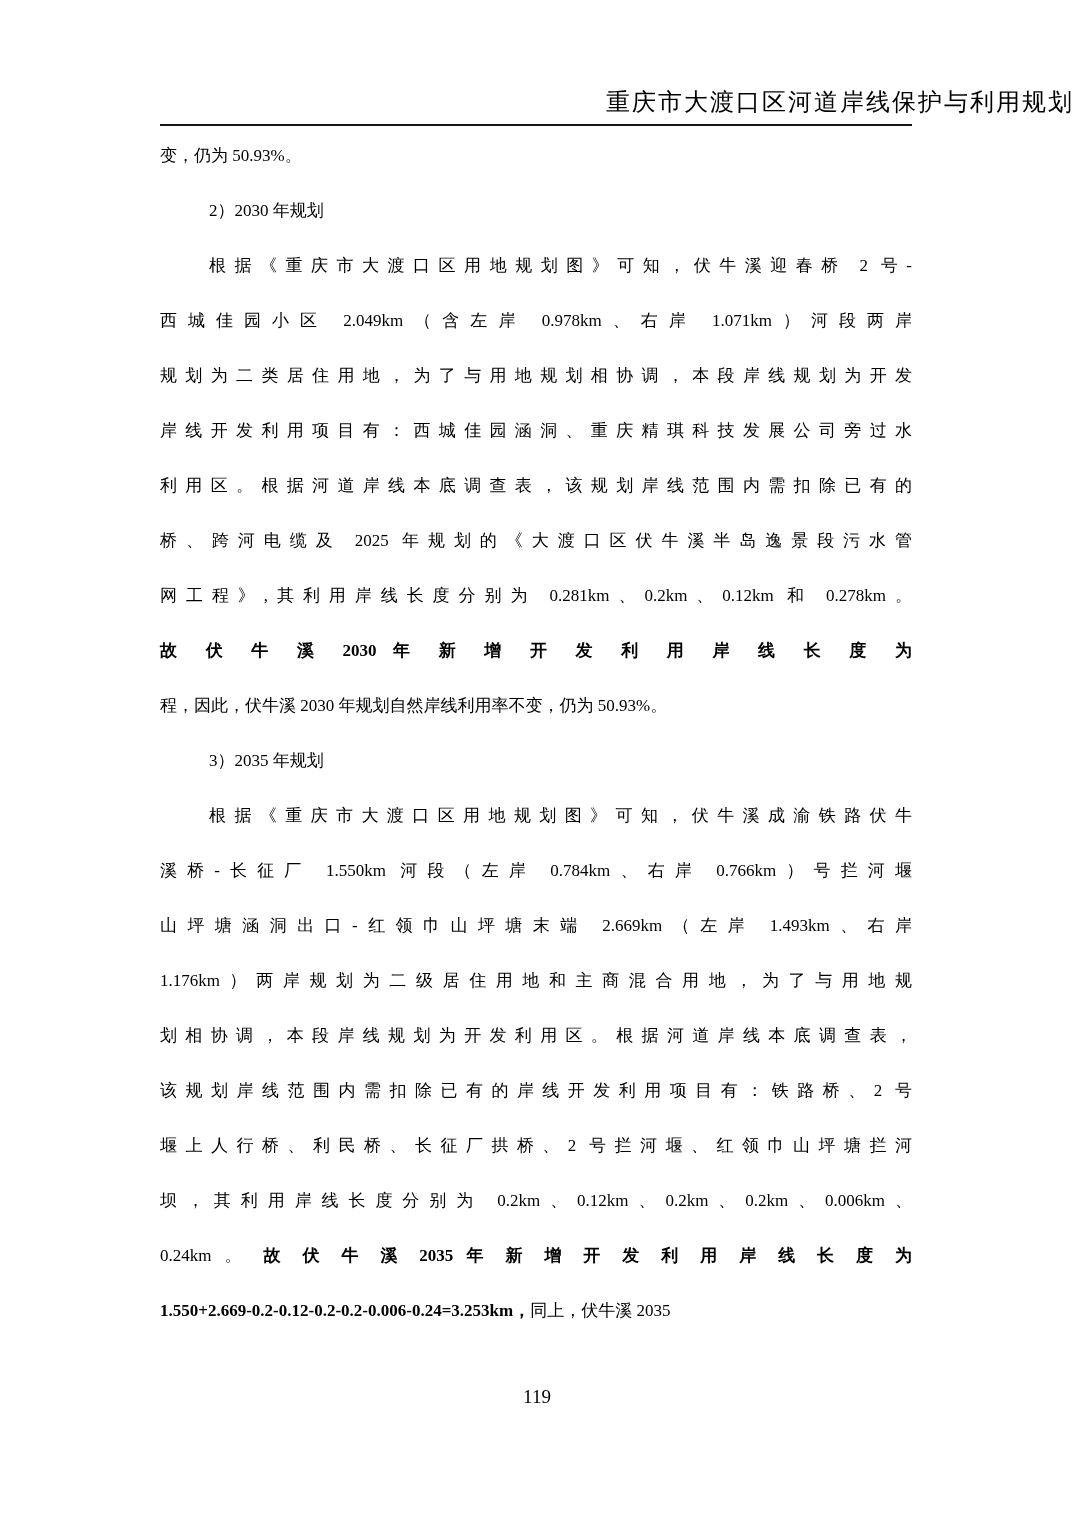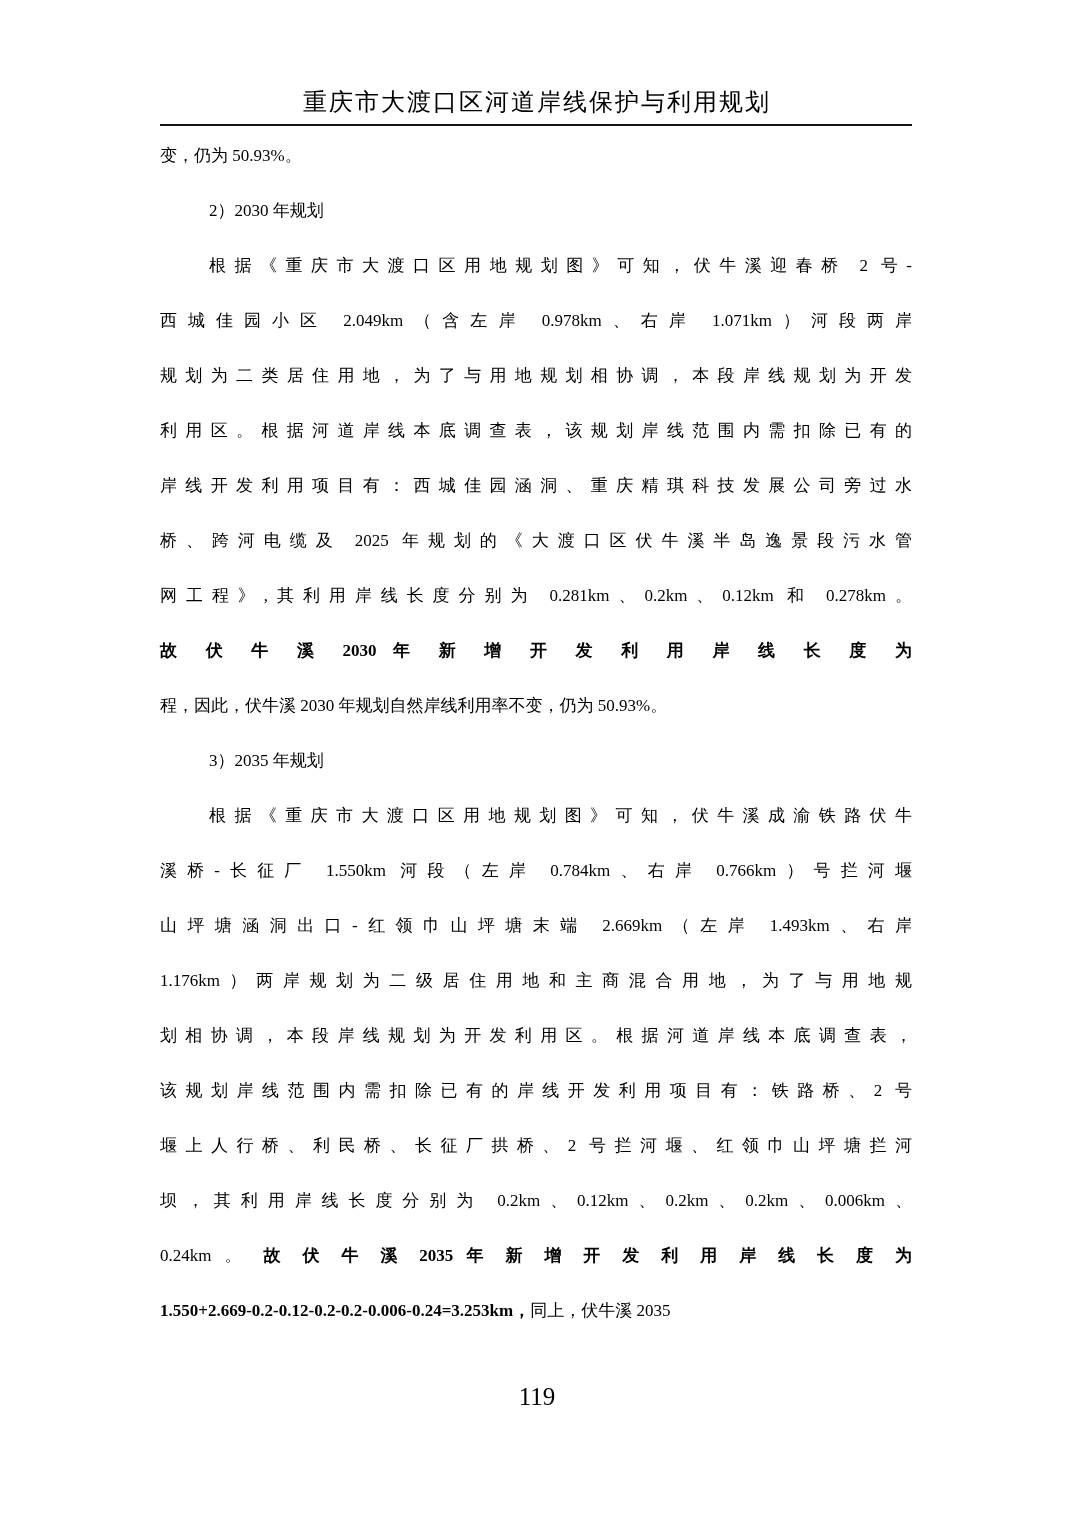--- a/index.html
+++ b/index.html
@@ -14,21 +14,21 @@
     background: #ffffff;
     color: #000000;
     font-family: "Liberation Serif", "DejaVu Serif", serif;
     overflow: hidden;
   }
   .header-title {
     position: absolute;
     top: 86px;
     left: 0;
     width: 100%;
-    text-align: center;
+    text-align: right;
     font-size: 24px;
     letter-spacing: 2px;
     line-height: 32px;
   }
   .header-rule {
     position: absolute;
     top: 124px;
     left: 160px;
     width: 752px;
     height: 2px;
@@ -55,40 +55,40 @@
   }
   .bold {
     font-weight: 700;
   }
   .footer {
     position: absolute;
     top: 1383px;
     left: 0;
     width: 100%;
     text-align: center;
-    font-size: 25px;
+    font-size: 19px;
     line-height: 28px;
   }
 </style>
 </head>
 <body>
 
 <div class="page">
 
   <div class="header-title">重庆市大渡口区河道岸线保护与利用规划</div>
   <div class="header-rule"></div>
 
   <div class="doc-body">
     <div class="bodyline"><span>变，仍为 50.93%。</span></div>
     <div class="bodyline indent"><span>2）2030 年规划</span></div>
     <div class="bodyline indent justify"><span>根据《重庆市大渡口区用地规划图》可知，伏牛溪迎春桥 2 号-</span></div>
     <div class="bodyline justify"><span>西城佳园小区 2.049km（含左岸 0.978km、右岸 1.071km）河段两岸</span></div>
     <div class="bodyline justify"><span>规划为二类居住用地，为了与用地规划相协调，本段岸线规划为开发</span></div>
+    <div class="bodyline justify"><span>岸线开发利用项目有：西城佳园涵洞、重庆精琪科技发展公司旁过水</span></div>
     <div class="bodyline justify"><span>利用区。根据河道岸线本底调查表，该规划岸线范围内需扣除已有的</span></div>
-    <div class="bodyline justify"><span>岸线开发利用项目有：西城佳园涵洞、重庆精琪科技发展公司旁过水</span></div>
     <div class="bodyline justify"><span>桥、跨河电缆及 2025 年规划的《大渡口区伏牛溪半岛逸景段污水管</span></div>
     <div class="bodyline justify"><span>网工程》,其利用岸线长度分别为 0.281km、0.2km、0.12km 和 0.278km。</span></div>
     <div class="bodyline justify"><span class="bold">故 伏 牛 溪 2030 年 新 增 开 发 利 用 岸 线 长 度 为</span></div>
     <div class="bodyline"><span>程，因此，伏牛溪 2030 年规划自然岸线利用率不变，仍为 50.93%。</span></div>
     <div class="bodyline indent"><span>3）2035 年规划</span></div>
     <div class="bodyline indent justify"><span>根据《重庆市大渡口区用地规划图》可知，伏牛溪成渝铁路伏牛</span></div>
     <div class="bodyline justify"><span>溪桥-长征厂 1.550km 河段（左岸 0.784km、右岸 0.766km）号拦河堰</span></div>
     <div class="bodyline justify"><span>山坪塘涵洞出口-红领巾山坪塘末端 2.669km（左岸 1.493km、右岸</span></div>
     <div class="bodyline justify"><span>1.176km）两岸规划为二级居住用地和主商混合用地，为了与用地规</span></div>
     <div class="bodyline justify"><span>划相协调，本段岸线规划为开发利用区。根据河道岸线本底调查表，</span></div>

